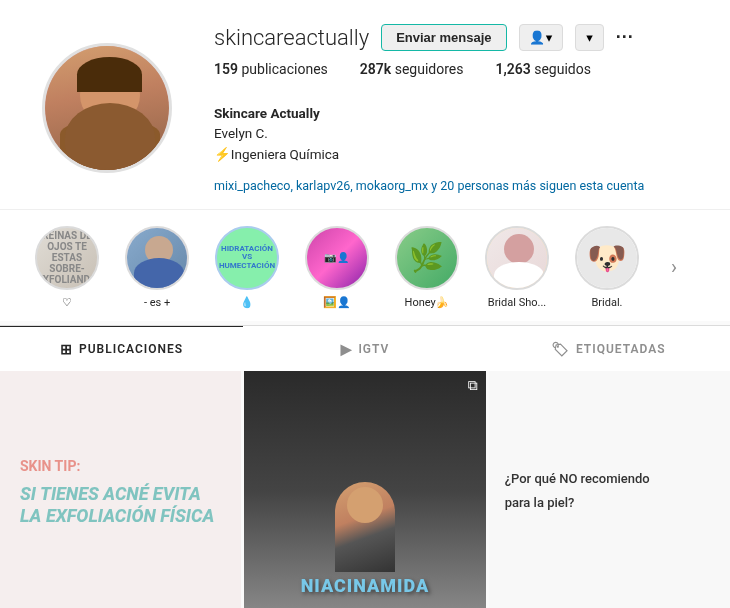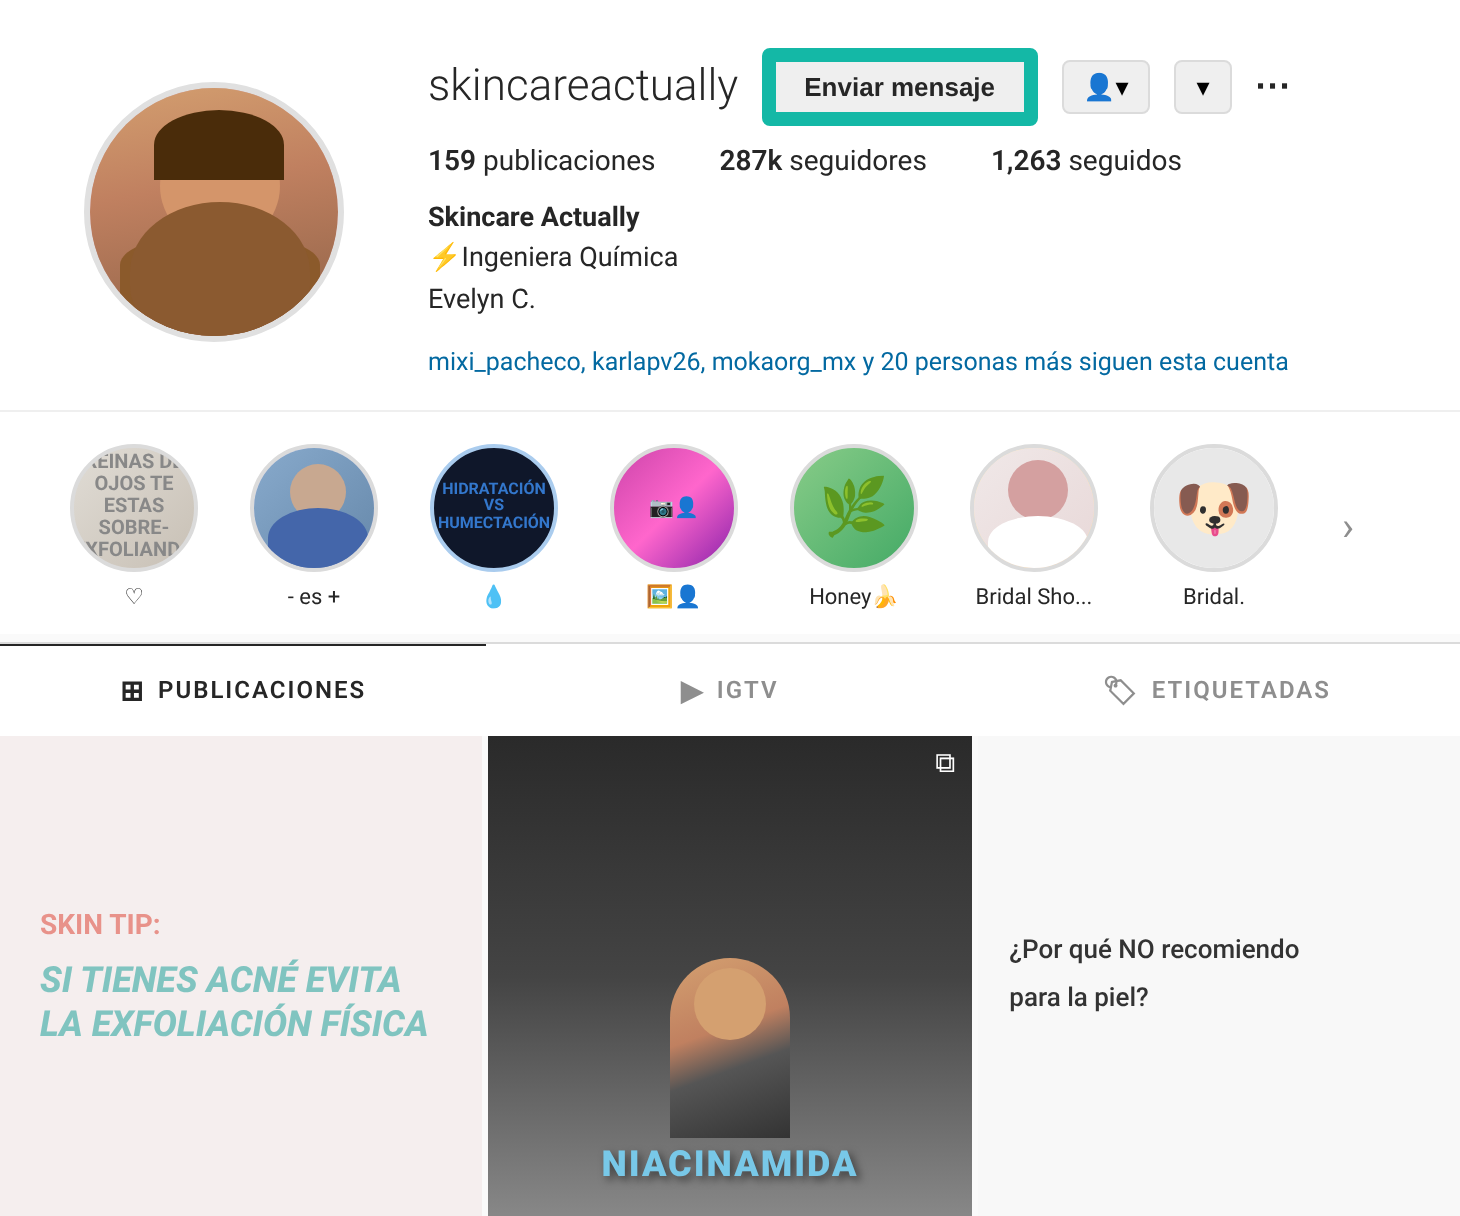--- a/index.html
+++ b/index.html
@@ -106,21 +106,21 @@
       gap: 12px;
       flex-wrap: wrap;
     }
     .username {
       font-size: 22px;
       font-weight: 300;
       color: #262626;
     }
     .btn-message {
       background: #efefef;
-      border: 7px solid #14b8a6;
+      border: 1px solid #14b8a6;
       border-radius: 4px;
       padding: 5px 14px;
       font-size: 13px;
       font-weight: 600;
       cursor: pointer;
       color: #262626;
     }
     .btn-follow-icon {
       background: #efefef;
       border: 1px solid #dbdbdb;
@@ -151,20 +151,21 @@
       display: flex;
       gap: 32px;
       font-size: 14px;
     }
     .stat-item span.count {
       font-weight: 600;
     }
     .bio-section {
       font-size: 13.5px;
       line-height: 1.5;
+      margin-top: 16px;
     }
     .bio-name {
       font-weight: 700;
     }
     .bio-line {
       display: block;
     }
     .followers-hint {
       font-size: 12.5px;
       color: #0369a1;
@@ -207,21 +208,21 @@
       text-align: center;
       white-space: nowrap;
       overflow: hidden;
       text-overflow: ellipsis;
       max-width: 70px;
     }
 
     
     .story-0 .story-circle { background: linear-gradient(135deg, #e0dcd5, #c8c0b5); }
     .story-1 .story-circle { background: linear-gradient(135deg, #e8e0f0, #d0c8e8); }
-    .story-2 .story-circle { background: #0f172a; border-color: #aaccee; }
+    .story-2 .story-circle { background: #86efac; border-color: #aaccee; }
     .story-3 .story-circle { background: linear-gradient(135deg, #cc44aa, #ff66cc, #8822aa); }
     .story-4 .story-circle { background: linear-gradient(135deg, #88cc88, #44aa66); }
     .story-5 .story-circle { background: linear-gradient(135deg, #ffeecc, #ffddaa); }
     .story-6 .story-circle { background: linear-gradient(135deg, #ffd0d0, #ffb0b0); }
     .story-text-blue {
       color: #3377cc;
       font-size: 8px;
       font-weight: 700;
       text-align: center;
       line-height: 1.1;
@@ -476,22 +477,22 @@
         <span>seguidores</span>
       </div>
       <div class="stat-item">
         <span class="count">1,263</span>
         <span>seguidos</span>
       </div>
     </div>
 
     <div class="bio-section">
       <span class="bio-name bio-line">Skincare Actually</span>
+      <span class="bio-line">Evelyn C.</span>
       <span class="bio-line">⚡Ingeniera Química</span>
-      <span class="bio-line">Evelyn C.</span>
     </div>
 
     <div class="followers-hint">
       <span>mixi_pacheco, karlapv26, mokaorg_mx y 20 personas más siguen esta cuenta</span>
     </div>
   </div>
 </div>
 
 <div class="stories-section">
 

